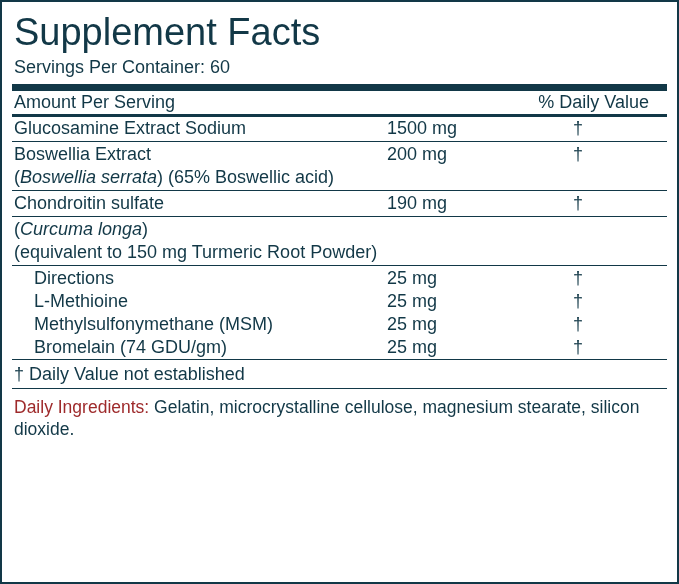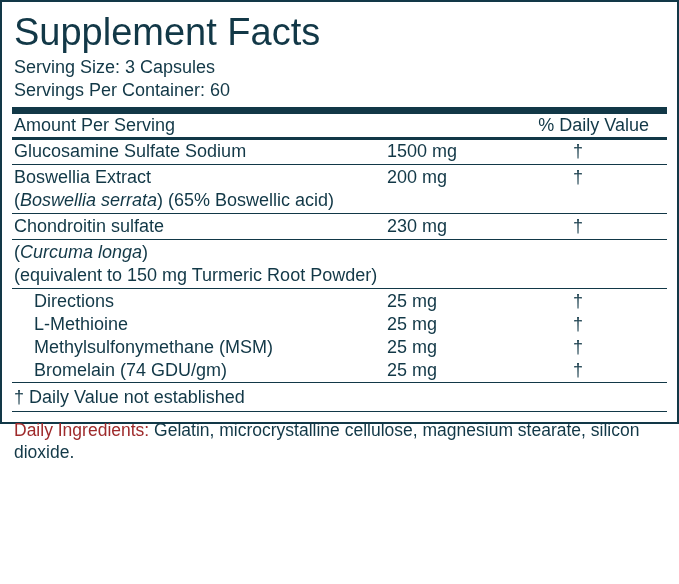--- a/index.html
+++ b/index.html
@@ -9,21 +9,21 @@
   body {
     width: 679px;
     height: 584px;
     background: #ffffff;
     font-family: "Liberation Sans", sans-serif;
     color: #1b3a4b;
   }
   .panel {
     box-sizing: border-box;
     width: 679px;
-    height: 424px;
+    height: 584px;
     border: 2px solid #123847;
     padding: 6px 10px 4px 10px;
     position: relative;
   }
   .title {
     font-size: 38px;
     line-height: 44px;
     letter-spacing: 0px;
     color: #123847;
     font-weight: 400;
@@ -117,42 +117,41 @@
     padding-bottom: 1px;
   }
 </style>
 </head>
 <body>
 
 <div class="panel">
 
   <div class="title">Supplement Facts</div>
 
-  <div class="serving-line">Serving Size: 3 Capsules</div>
   <div class="serving-line">Servings Per Container: 60</div>
 
   <div class="rule-thick"></div>
 
   <table class="facts">
     <tbody>
       <tr class="hdr">
         <td class="col-name">Amount Per Serving</td>
         <td class="col-amt"></td>
         <td class="col-dv">% Daily Value</td>
       </tr>
     </tbody>
   </table>
 
   <div class="rule-med"></div>
 
   <table class="facts">
     <tbody>
 
       <tr>
-        <td class="col-name">Glucosamine Sulfate Sodium</td>
+        <td class="col-name">Glucosamine Extract Sodium</td>
         <td class="col-amt">1500 mg</td>
         <td class="col-dv">†</td>
       </tr>
       <tr class="row-sep">
         <td colspan="3">
             <div class="sep-line"></div>
           </td>
       </tr>
 
       <tr>
@@ -166,21 +165,21 @@
         <td class="col-dv"></td>
       </tr>
       <tr class="row-sep">
         <td colspan="3">
             <div class="sep-line"></div>
           </td>
       </tr>
 
       <tr>
         <td class="col-name">Chondroitin sulfate</td>
-        <td class="col-amt">230 mg</td>
+        <td class="col-amt">190 mg</td>
         <td class="col-dv">†</td>
       </tr>
       <tr class="row-sep">
         <td colspan="3">
             <div class="sep-line"></div>
           </td>
       </tr>
 
       <tr>
         <td class="col-name"><span>(</span><span class="italic">Curcuma longa</span><span>)</span></td>

